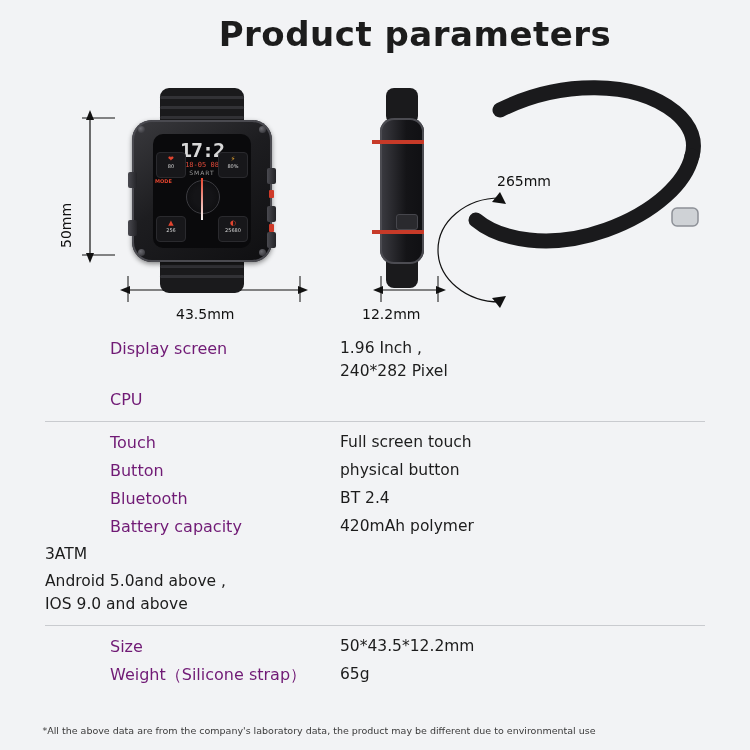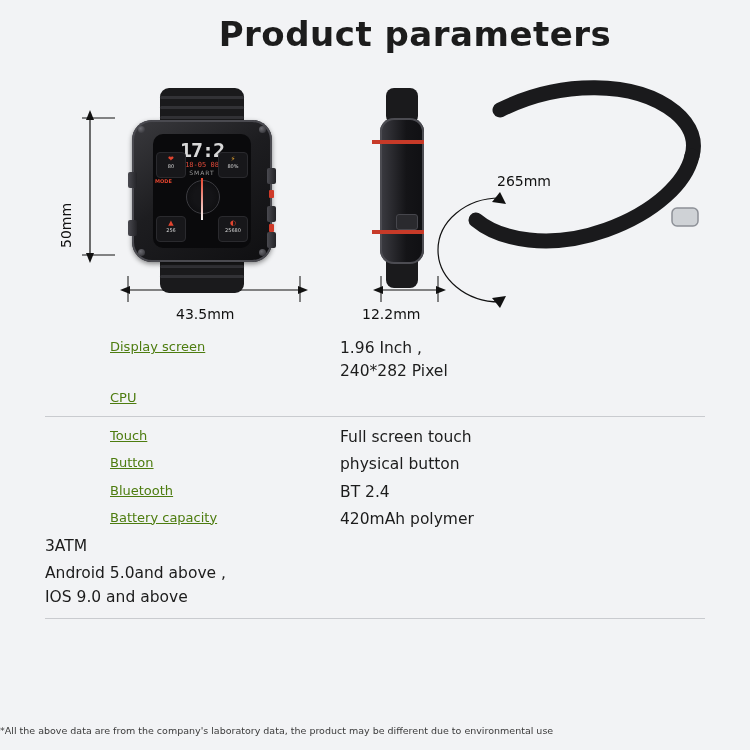--- a/index.html
+++ b/index.html
@@ -263,37 +263,37 @@
   .grp { padding: 0; }
   .row {
     display: flex;
     align-items: flex-start;
     padding: 2px 0;
   }
   .row .k {
     width: 295px;
     padding-left: 65px;
     box-sizing: border-box;
-    font-size: 13px;
-    color: #4d7c0f;
+    font-size: 16px;
+    color: #701a75;
     line-height: 1.5;
-    text-decoration: underline;
   }
   .row .v {
     flex: 1;
     font-size: 15.5px;
     color: #1c1c1c;
     line-height: 1.5;
     white-space: pre-line;
   }
   .footnote {
     position: absolute;
     bottom: 14px;
     left: 0;
     width: 638px;
+    text-align: center;
     font-size: 9.5px;
     color: #3a3a3a;
   }
 </style>
 </head>
 <body>
 
 <div class="page">
 
   <div class="title">Product parameters</div>
@@ -438,16 +438,26 @@
         <div class="v">3ATM</div>
       </div>
       <div class="row">
         <div class="v">Android 5.0and above ,
 IOS 9.0 and above</div>
       </div>
     </div>
 
     <div class="rule"></div>
 
+    <div class="grp">
+      <div class="row">
+        <div class="k">Size</div>
+        <div class="v">50*43.5*12.2mm</div>
+      </div>
+      <div class="row">
+        <div class="k">Weight（Silicone strap）</div>
+        <div class="v">65g</div>
+      </div>
+    </div>
   </div>
 
   <div class="footnote">*All the above data are from the company's laboratory data, the product may be different due to environmental use</div>
 </div>
 
 </body></html>

